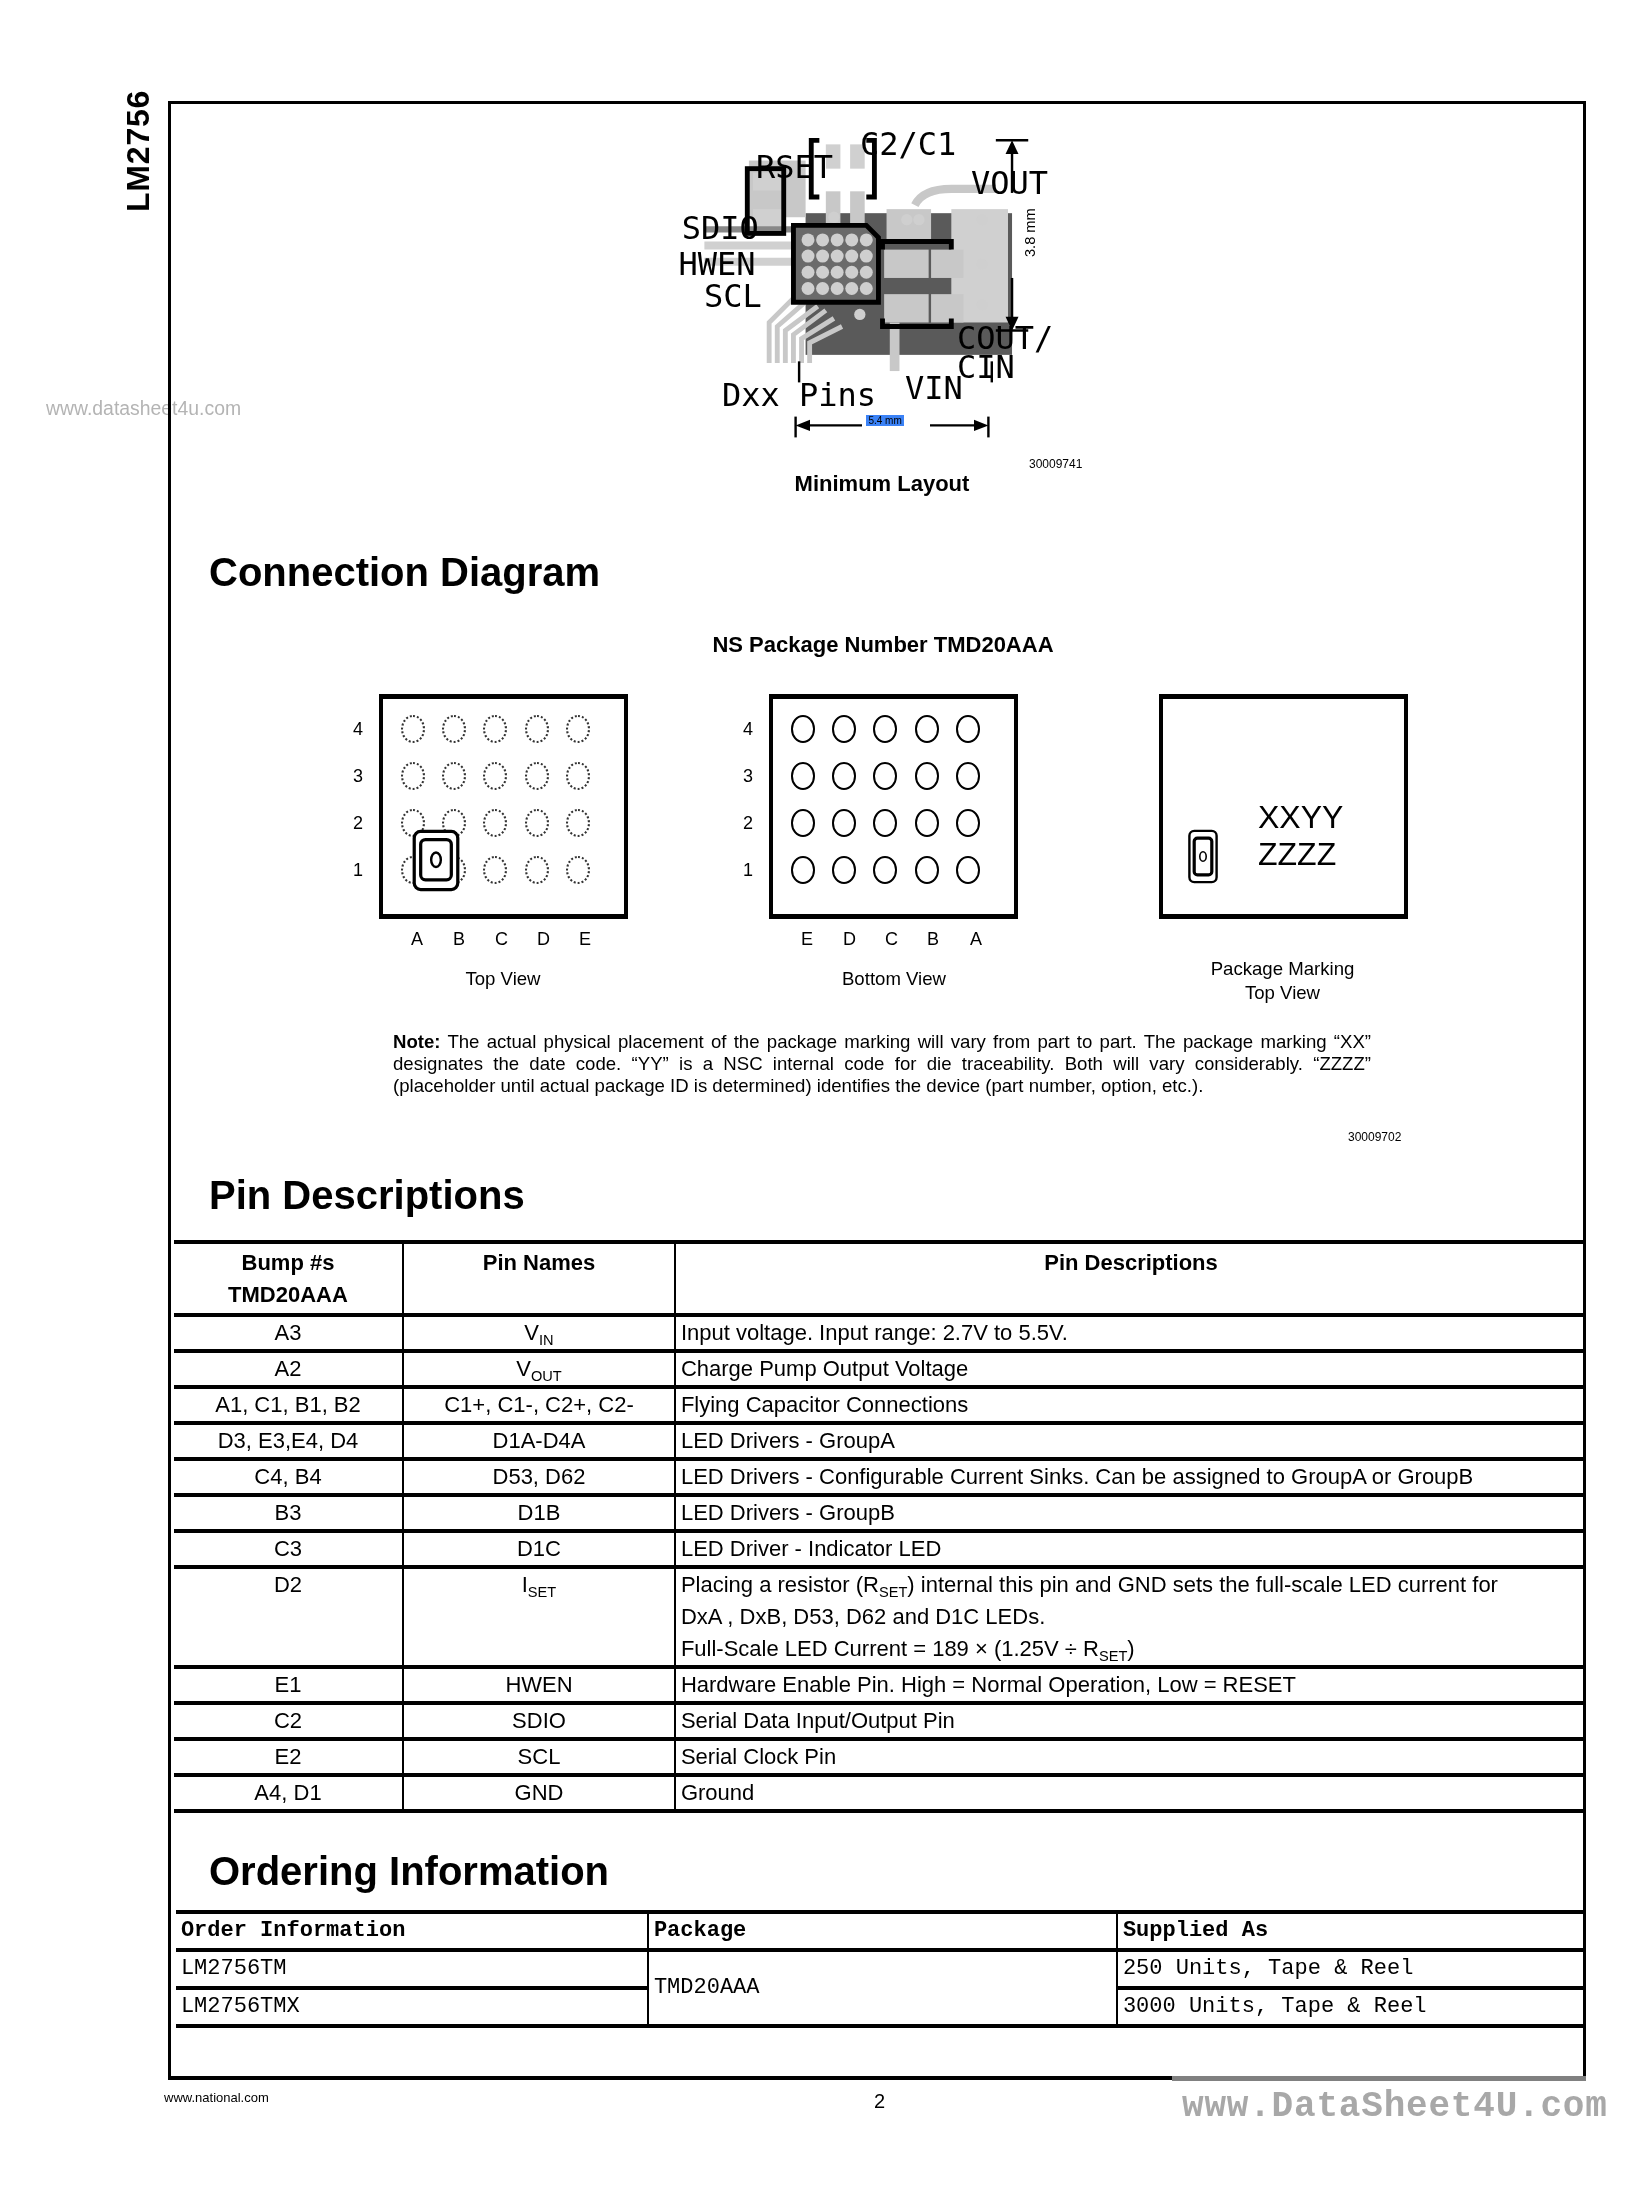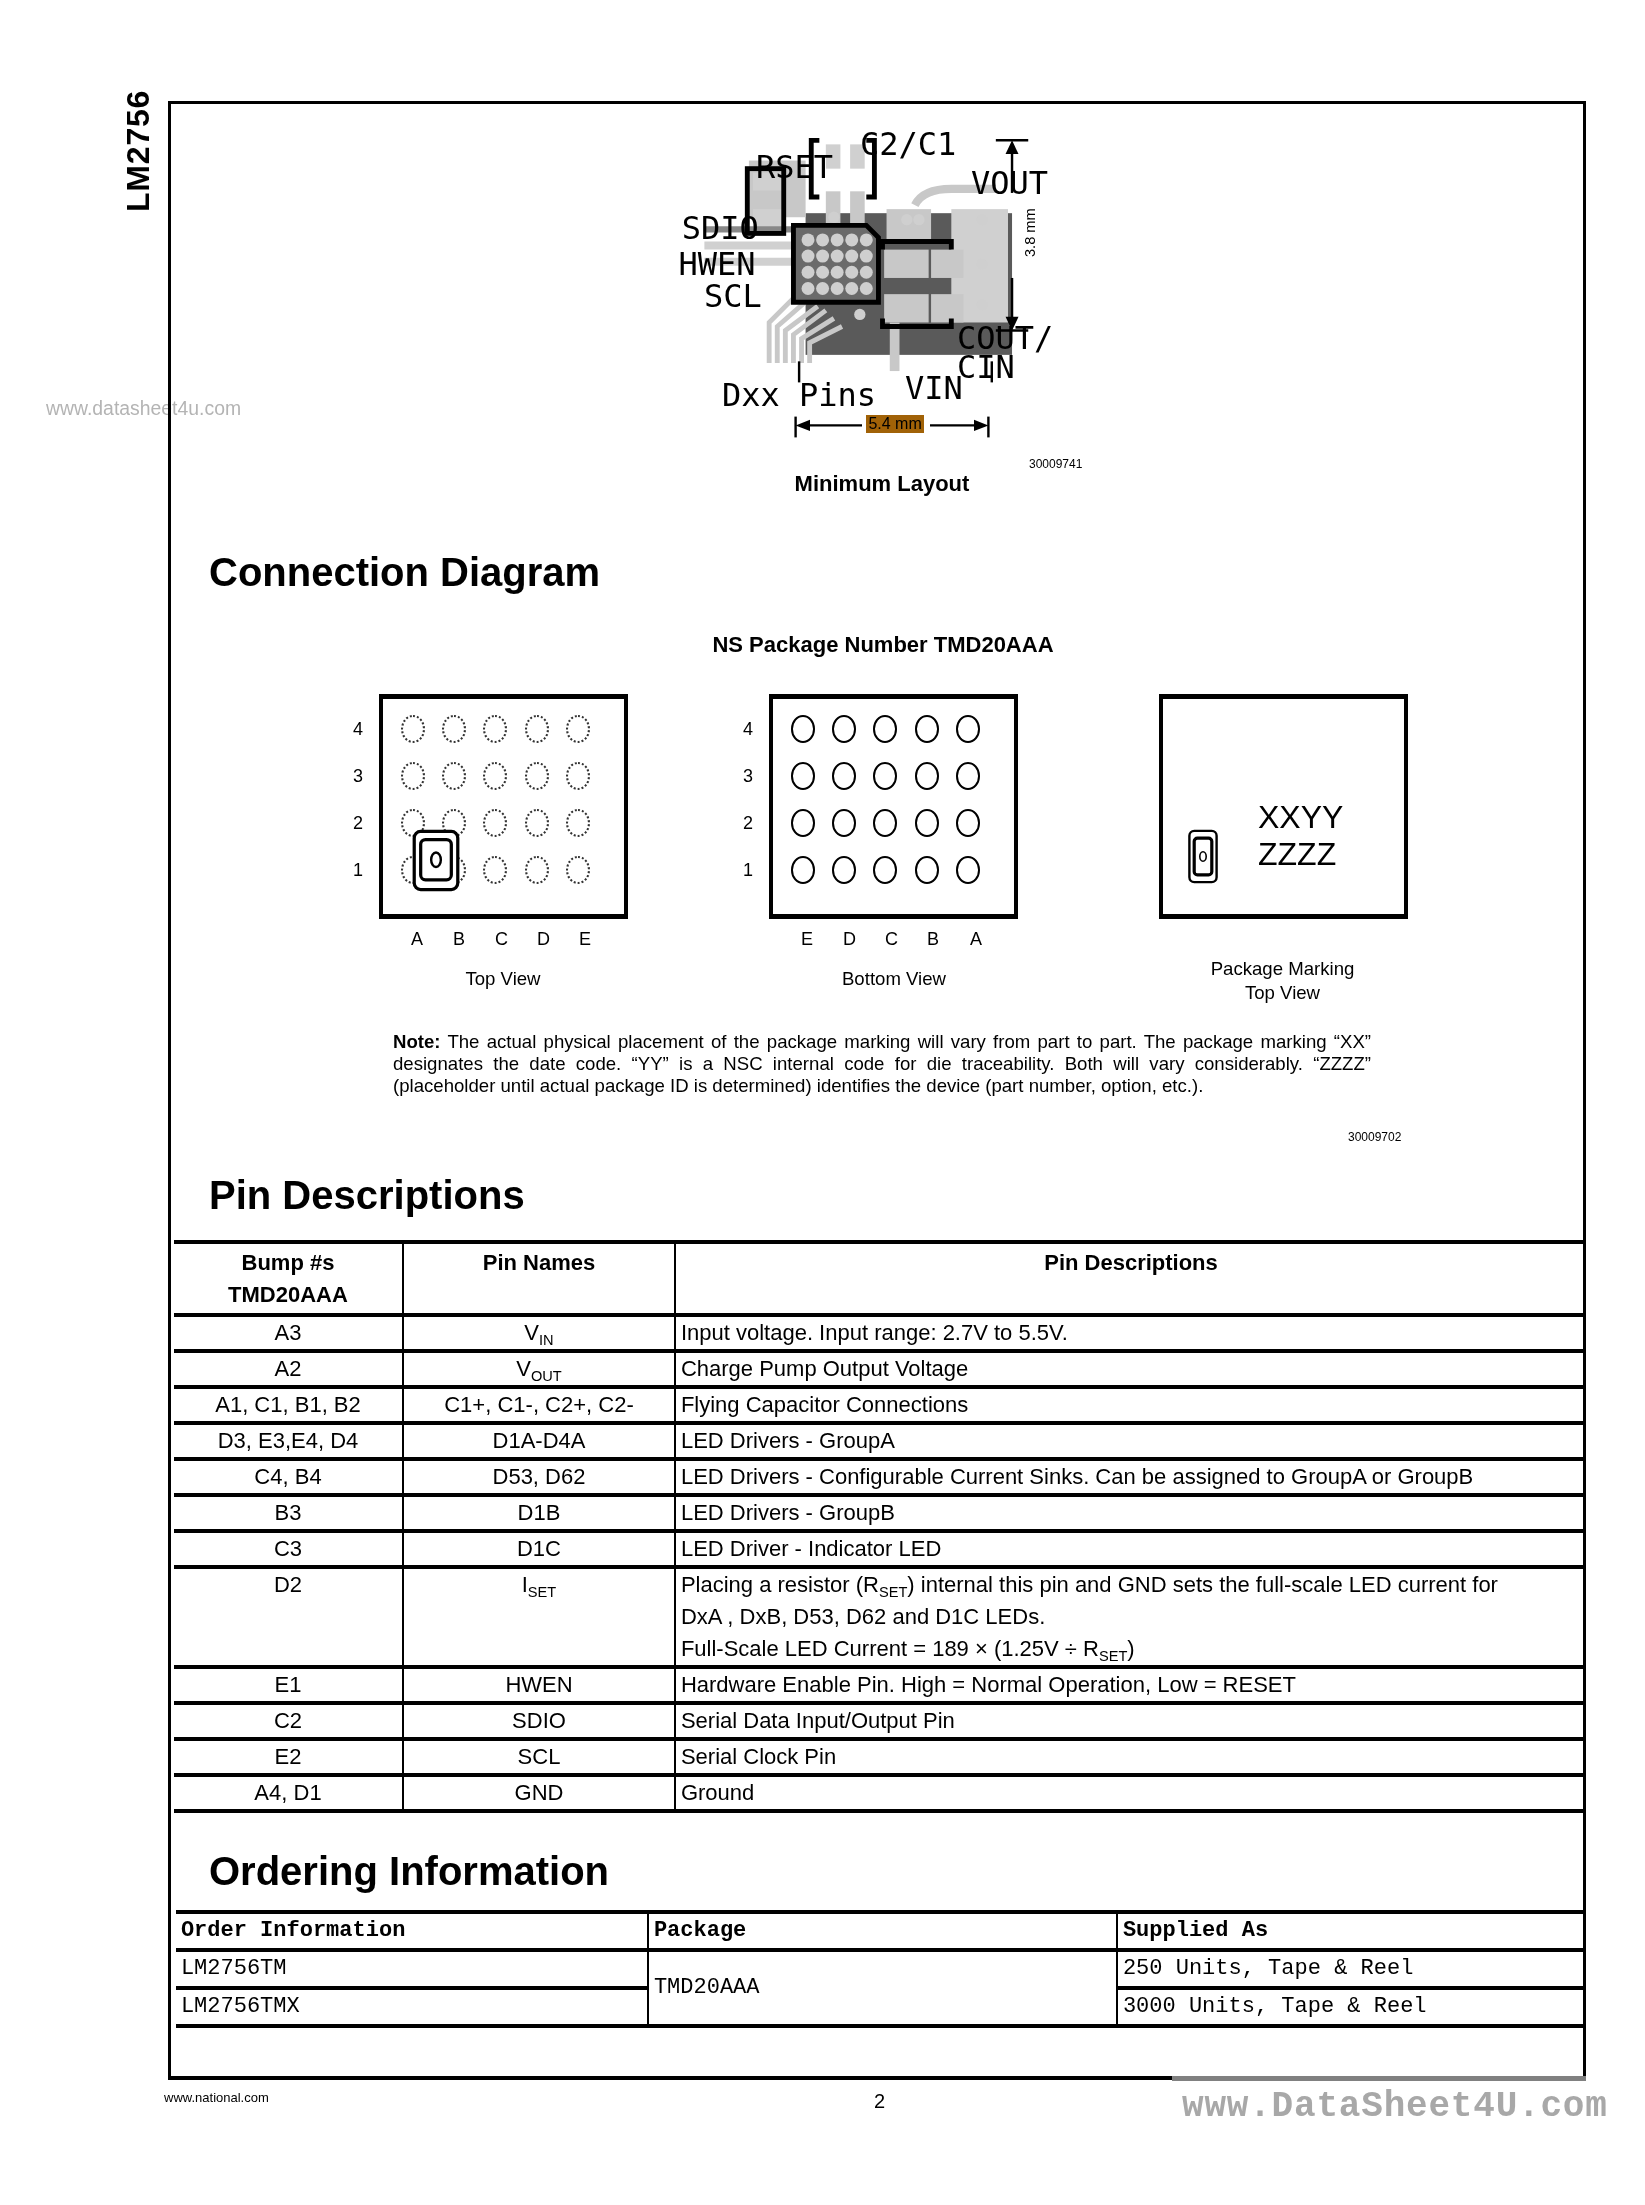--- a/index.html
+++ b/index.html
@@ -138,21 +138,21 @@
   <div class="pcb-lbl" style="left:188px;top:0px;">C2/C1</div>
   <div class="pcb-lbl" style="left:299px;top:39px;">VOUT</div>
   <div class="pcb-lbl" style="left:9.7px;top:84px;">SDIO</div>
   <div class="pcb-lbl" style="left:6.5px;top:120px;">HWEN</div>
   <div class="pcb-lbl" style="left:32px;top:152px;">SCL</div>
   <div class="pcb-lbl" style="left:285px;top:194px;">COUT/</div>
   <div class="pcb-lbl" style="left:285px;top:223px;">CIN</div>
   <div class="pcb-lbl" style="left:50px;top:251px;text-align:right;">Dxx Pins</div>
   <div class="pcb-lbl" style="left:233px;top:244px;">VIN</div>
   <div class="abs" style="left:368px;top:89px;font-size:14.6px;transform:rotate(-90deg);transform-origin:0 0;top:129px;left:350px;">3.8 mm</div>
-  <div class="abs" style="left:194px;top:287px;font-size:16px;background:#a16207;padding:0 2.4px;">5.4 mm</div>
+  <div class="abs" style="left:194px;top:287px;font-size:10px;background:#3b82f6;padding:0 2.4px;">5.4 mm</div>
   <svg class="abs" style="left:121px;top:287px;" width="198" height="24" viewBox="0 0 245 30">
     <line x1="2" y1="2" x2="2" y2="28" stroke="#000" stroke-width="3"></line>
     <line x1="243" y1="2" x2="243" y2="28" stroke="#000" stroke-width="3"></line>
     <line x1="15" y1="13" x2="85" y2="13" stroke="#000" stroke-width="3"></line>
     <line x1="170" y1="13" x2="230" y2="13" stroke="#000" stroke-width="3"></line>
     <polygon points="2,13 20,6 20,20" fill="#000"></polygon>
     <polygon points="243,13 225,6 225,20" fill="#000"></polygon>
   </svg>
 </div>
 <div class="fig-id" style="left:1029px;top:457px;">30009741</div>

